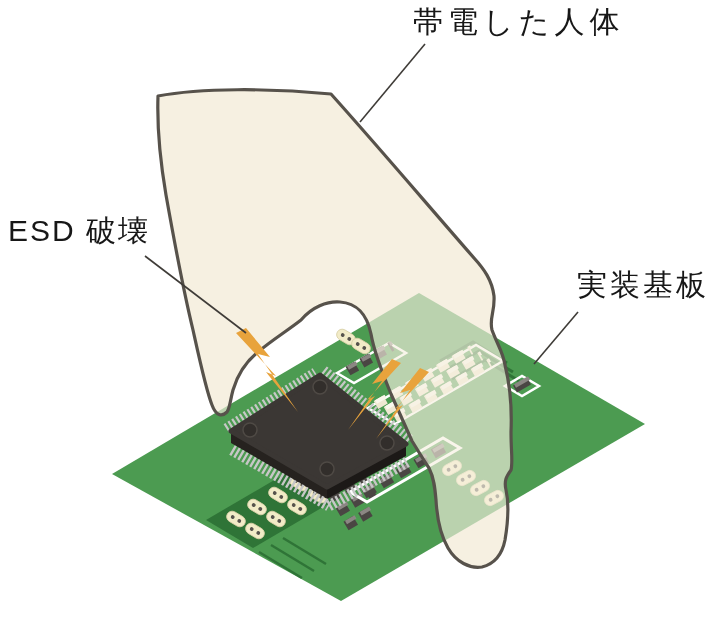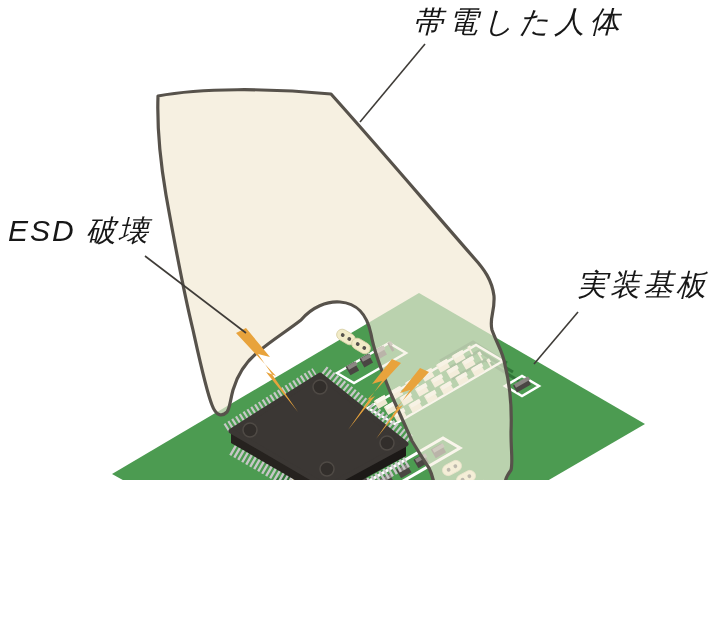--- a/index.html
+++ b/index.html
@@ -1,17 +1,17 @@
 <!DOCTYPE html>
 <html><head>
 <meta charset="utf-8">
 <style>
   html,body{margin:0;padding:0;background:#ffffff;}
-  .canvas{position:relative;width:727px;height:480px;background:#fff;overflow:hidden;
-          font-family:"Liberation Sans", sans-serif;font-style:italic;}
+  .canvas{position:relative;width:727px;height:626px;background:#fff;overflow:hidden;
+          font-family:"Liberation Sans", sans-serif;}
   svg{display:block;}
   text.diagram-label{font-family:"Liberation Sans","DejaVu Sans",sans-serif;
        font-size:30px;fill:#171717;}
   .leader{stroke:#3f3c38;stroke-width:1.6;fill:none;}
   .silk{fill:none;stroke:#ffffff;}
   .trace{fill:none;stroke:#2f7437;}
   .pill-body{fill:#f2ebc7;stroke:#d8d0a6;stroke-width:0.8;}
   .pill-dot{fill:#57534d;}
   .dcap{fill:none;stroke:#4a4643;}
   .dcap-top{fill:none;stroke:#8b8783;}

